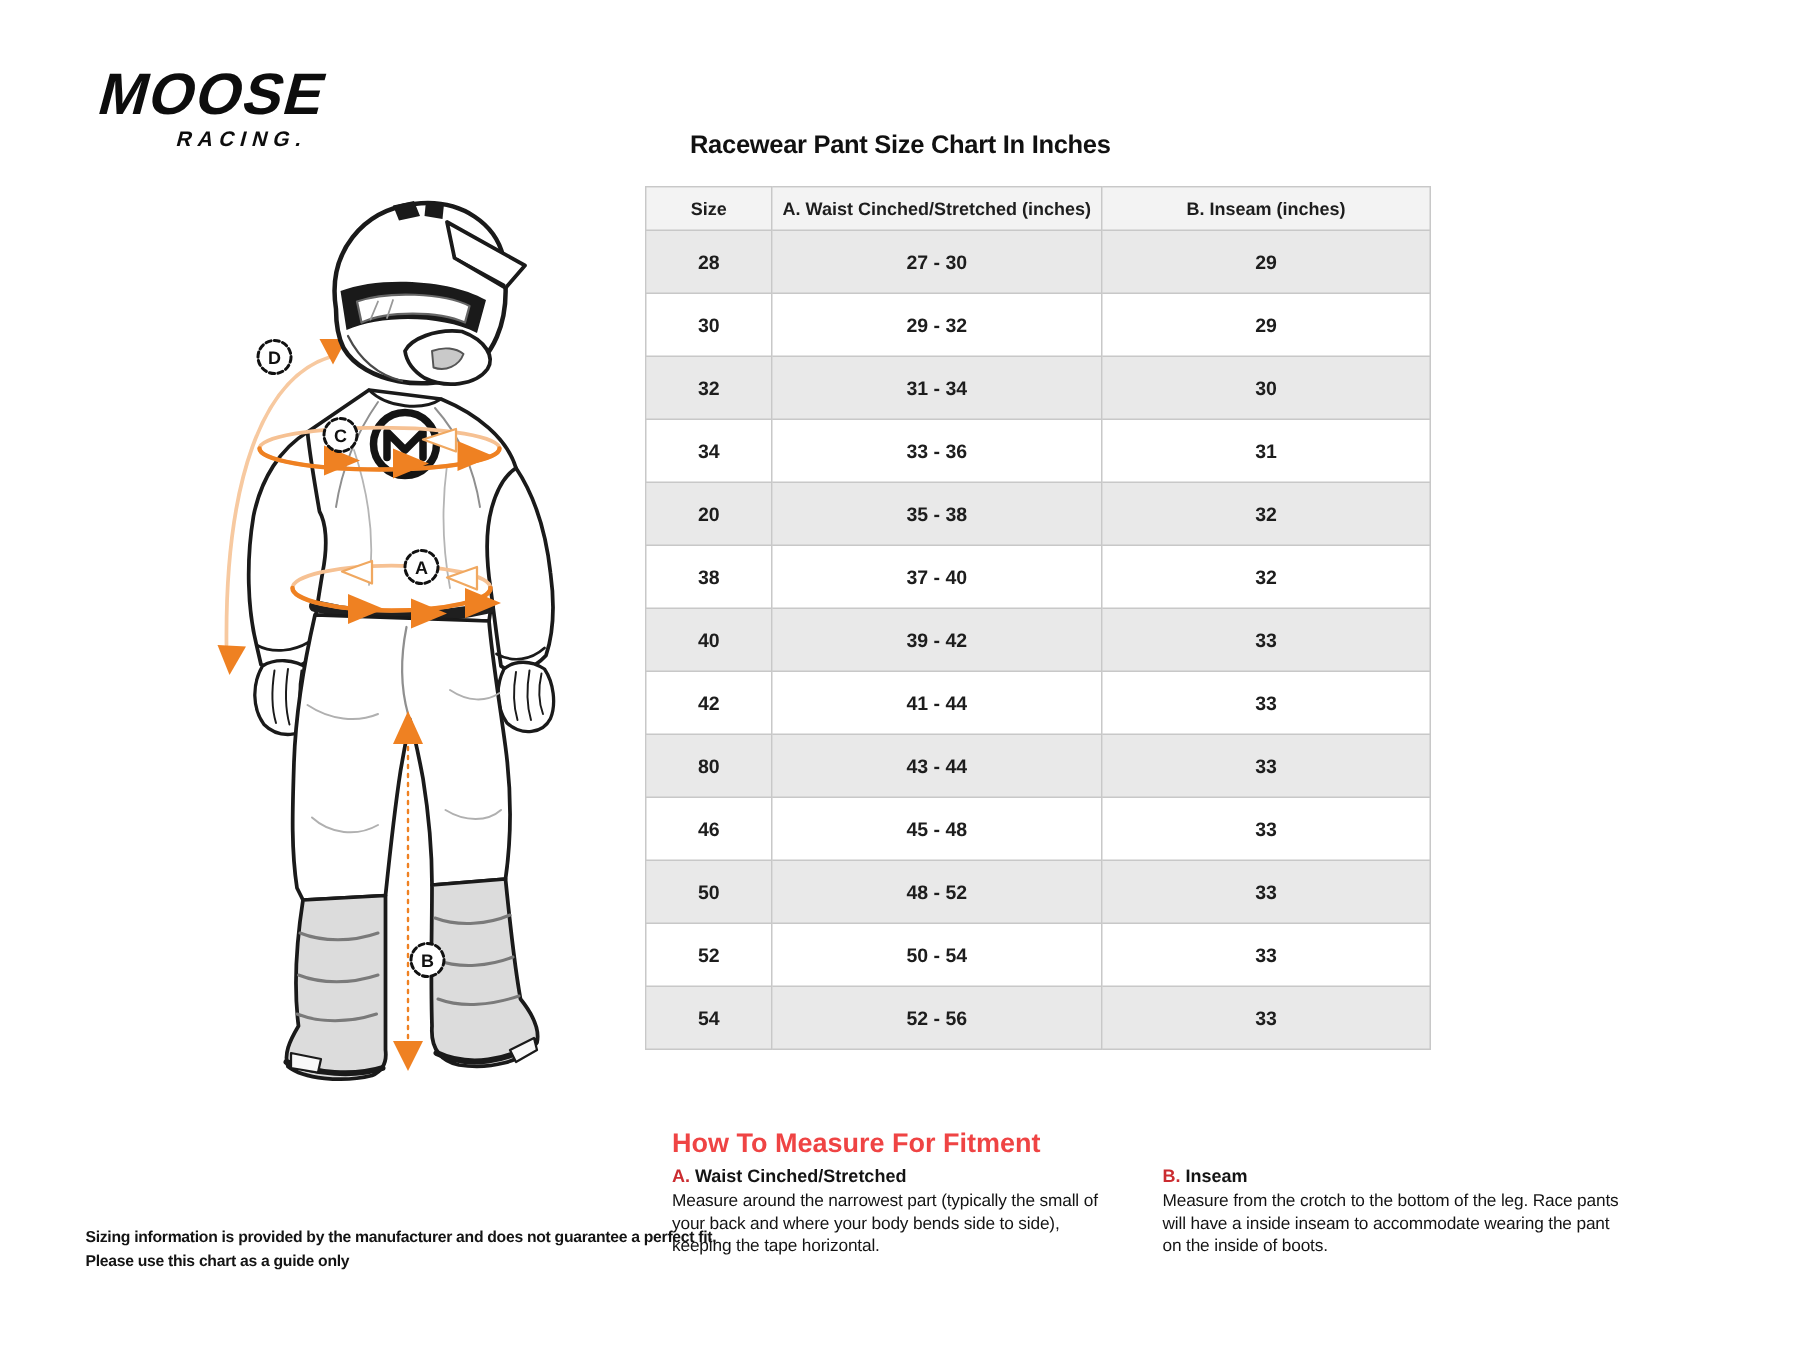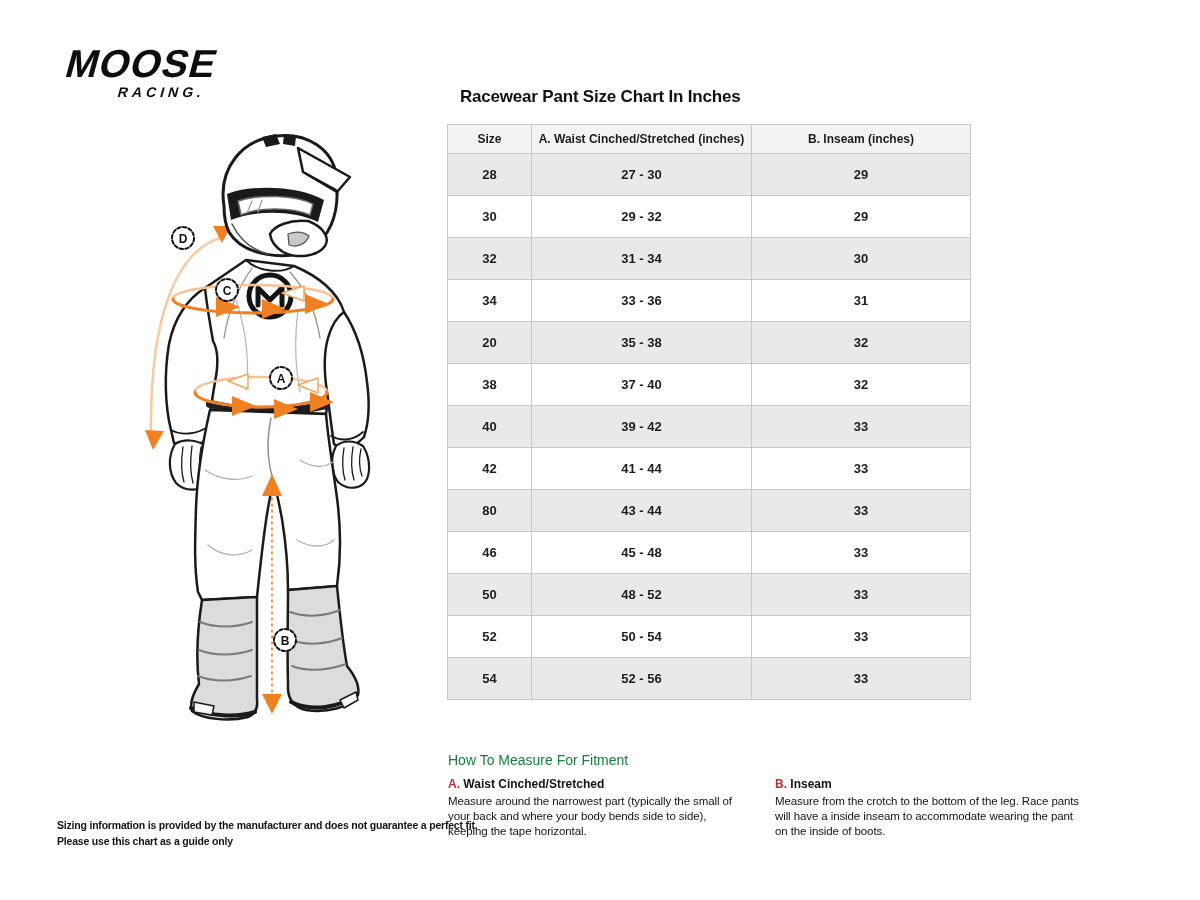--- a/index.html
+++ b/index.html
@@ -7,27 +7,27 @@
     width:1200px; height:900px; background:#ffffff; position:relative; overflow:hidden;
     font-family:"Liberation Sans", sans-serif; color:#1a1a1a;
   }
   
   .logo { position:absolute; left:57px; top:44px; transform:skewX(-15deg); transform-origin:left bottom; }
   .logo-moose { font-size:39px; font-weight:bold; letter-spacing:1px; color:#0d0d0d; line-height:1; }
   .logo-racing { font-size:14px; font-weight:bold; letter-spacing:4px; color:#0d0d0d; text-align:right; margin-top:1px; padding-right:4px; }
   
   .chart-title { position:absolute; left:460px; top:87px; margin:0; font-size:17px; font-weight:bold; letter-spacing:-0.2px; color:#111; }
   
-  .size-table { position:absolute; left:447px; top:124px; border-collapse:collapse; table-layout:fixed;padding-left:44px; }
+  .size-table { position:absolute; left:430px; top:124px; border-collapse:collapse; table-layout:fixed;padding-left:44px; }
   .size-table th, .size-table td { border:1px solid #c8c8c8; text-align:center; padding:0; }
   .size-table th { height:28px; background:#f3f3f3; font-size:12px; font-weight:bold; color:#1d1d1d; }
   .size-table td { height:41px; font-size:13px; font-weight:bold; color:#1d1d1d; background:#ffffff; }
   .size-table tbody tr:nth-child(odd) td { background:#e9e9e9; }
   
-  .how-to-heading { position:absolute; left:448px; top:752px; margin:0; font-size:14px; font-weight:normal; color:#15803d; }
+  .how-to-heading { position:absolute; left:448px; top:752px; margin:0; font-size:18px; font-weight:bold; color:#ef4444; }
   .how-col { position:absolute; top:777px; }
   .how-col.col-a { left:448px; width:300px; }
   .how-col.col-b { left:775px; width:308px; }
   .how-sub { font-size:12px; font-weight:bold; color:#141414; }
   .how-sub .letter { color:#CB2C30; }
   .how-col p { margin:3px 0 0 0; font-size:11.5px; line-height:15px; letter-spacing:-0.1px; color:#141414; }
   
   .disclaimer { position:absolute; left:57px; top:817px; font-size:10.5px; font-weight:bold; line-height:16px; letter-spacing:-0.2px; color:#141414; white-space:nowrap; }
   
   .rider-svg { position:absolute; left:138px; top:125px; width:245px; height:608px; }

